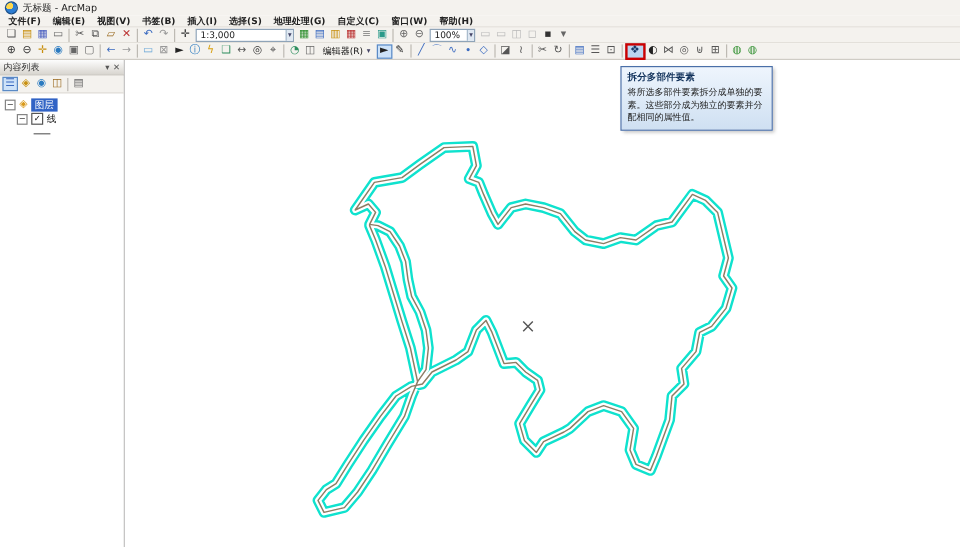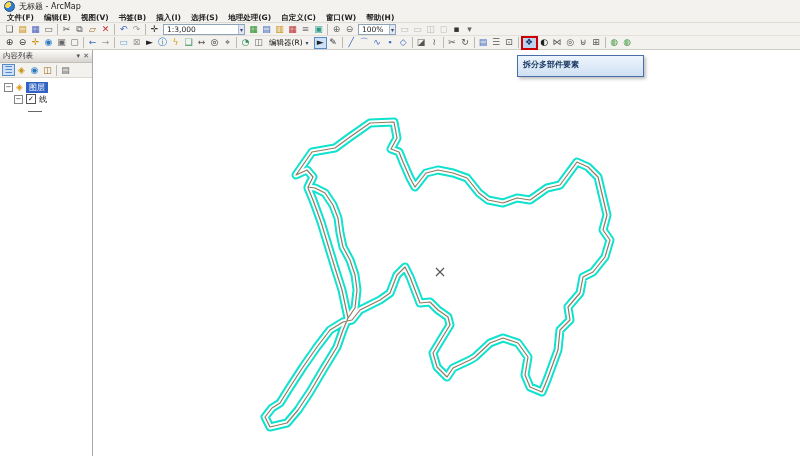--- a/index.html
+++ b/index.html
@@ -29,21 +29,21 @@
   .tb-combo{height:11px;background:#fff;border:1px solid #8fa4b8;display:flex;align-items:center;
             justify-content:space-between;font-size:7.5px;color:#222;padding-left:3px;
             box-sizing:border-box;flex:0 0 auto;margin:0 2px;}
   .combo-arrow{font-size:6px;color:#446;background:#dfe8f2;height:100%;display:flex;
                align-items:center;padding:0 1px;border-left:1px solid #aabccd;}
   .tb-menubtn{height:12px;display:flex;align-items:center;font-size:7.5px;color:#111;
               padding:0 3px;border:1px solid transparent;flex:0 0 auto;white-space:nowrap;}
   .tb-menubtn .combo-arrow{background:none;border:none;margin-left:2px;}
   
   #content{position:absolute;left:0;top:50px;width:800px;height:406px;display:flex;}
-  #toc-panel{width:93px;height:100%;background:#f4f2ee;border-right:1px solid #a9a9a9;
+  #toc-panel{width:104px;height:100%;background:#f4f2ee;border-right:1px solid #a9a9a9;
              box-sizing:border-box;display:flex;flex-direction:column;}
   #toc-header{height:12px;background:linear-gradient(#fdfdfd,#d8d5cf);display:flex;
               align-items:center;justify-content:space-between;padding:0 3px;
               border-bottom:1px solid #c2bfb8;}
   #toc-title{font-size:7.5px;color:#333;}
   .toc-header-icons{display:flex;gap:3px;}
   .toc-header-icons span{font-size:7px;color:#555;line-height:1;}
   #toc-toolbar{height:14px;background:#f4f2ee;display:flex;align-items:center;padding-left:2px;
                border-bottom:1px solid #dbd8d2;}
   #toc-tree{background:#fff;flex:1;padding:3px 0 0 4px;font-size:8px;color:#111;}
@@ -362,13 +362,14 @@
 
 <svg id="map-svg" width="800" height="456" viewBox="0 0 800 456">
   <path fill="none" stroke-linejoin="round" stroke-linecap="round" stroke-width="9" d="M296,175 L312,152 L335,148 L350,137 L370,123 L394,122 L397,138 L391,149 L399,152 L403,162 L410,178 L415,187 L426,173 L438,170 L453,173 L467,178 L479,193 L488,200 L503,203 L517,198 L530,200 L547,188 L560,185 L577,162 L588,167 L598,177 L607,215 L603,230 L610,240 L605,257 L593,272 L583,277 L580,293 L568,307 L570,320 L560,330 L558,350 L547,380 L542,392 L530,387 L525,375 L528,357 L518,343 L503,338 L490,343 L475,357 L470,360 L453,368 L447,377 L437,367 L433,353 L442,338 L450,325 L448,317 L438,310 L430,302 L420,303 L410,277 L405,267 L397,275 L390,293 L380,300 L370,305 L360,310 L352,320 L343,322 L330,330 L317,347 L303,367 L290,387 L280,403 L272,408 L265,417 L270,427 L287,423 L298,410 L310,392 L323,370 L337,347 L343,330 L348,318 L342,290 L335,268 L328,245 L321,222 L313,200 L308,188 L313,200 L321,222 L328,245 L335,268 L342,290 L348,318 L355,308 L357,290 L355,275 L350,260 L343,247 L340,233 L338,218 L333,205 L325,193 L315,188 L308,187 L313,177 L307,170 Z" stroke="#0fe2ce"></path>
   <path fill="none" stroke-linejoin="round" stroke-linecap="round" stroke-width="5" d="M296,175 L312,152 L335,148 L350,137 L370,123 L394,122 L397,138 L391,149 L399,152 L403,162 L410,178 L415,187 L426,173 L438,170 L453,173 L467,178 L479,193 L488,200 L503,203 L517,198 L530,200 L547,188 L560,185 L577,162 L588,167 L598,177 L607,215 L603,230 L610,240 L605,257 L593,272 L583,277 L580,293 L568,307 L570,320 L560,330 L558,350 L547,380 L542,392 L530,387 L525,375 L528,357 L518,343 L503,338 L490,343 L475,357 L470,360 L453,368 L447,377 L437,367 L433,353 L442,338 L450,325 L448,317 L438,310 L430,302 L420,303 L410,277 L405,267 L397,275 L390,293 L380,300 L370,305 L360,310 L352,320 L343,322 L330,330 L317,347 L303,367 L290,387 L280,403 L272,408 L265,417 L270,427 L287,423 L298,410 L310,392 L323,370 L337,347 L343,330 L348,318 L342,290 L335,268 L328,245 L321,222 L313,200 L308,188 L313,200 L321,222 L328,245 L335,268 L342,290 L348,318 L355,308 L357,290 L355,275 L350,260 L343,247 L340,233 L338,218 L333,205 L325,193 L315,188 L308,187 L313,177 L307,170 Z" stroke="#ffffff"></path>
   <path fill="none" stroke-linejoin="round" stroke-linecap="round" stroke-width="1.2" d="M296,175 L312,152 L335,148 L350,137 L370,123 L394,122 L397,138 L391,149 L399,152 L403,162 L410,178 L415,187 L426,173 L438,170 L453,173 L467,178 L479,193 L488,200 L503,203 L517,198 L530,200 L547,188 L560,185 L577,162 L588,167 L598,177 L607,215 L603,230 L610,240 L605,257 L593,272 L583,277 L580,293 L568,307 L570,320 L560,330 L558,350 L547,380 L542,392 L530,387 L525,375 L528,357 L518,343 L503,338 L490,343 L475,357 L470,360 L453,368 L447,377 L437,367 L433,353 L442,338 L450,325 L448,317 L438,310 L430,302 L420,303 L410,277 L405,267 L397,275 L390,293 L380,300 L370,305 L360,310 L352,320 L343,322 L330,330 L317,347 L303,367 L290,387 L280,403 L272,408 L265,417 L270,427 L287,423 L298,410 L310,392 L323,370 L337,347 L343,330 L348,318 L342,290 L335,268 L328,245 L321,222 L313,200 L308,188 L313,200 L321,222 L328,245 L335,268 L342,290 L348,318 L355,308 L357,290 L355,275 L350,260 L343,247 L340,233 L338,218 L333,205 L325,193 L315,188 L308,187 L313,177 L307,170 Z" stroke="#8d7c64"></path>
   <path fill="none" stroke-width="1.2" d="M436,268 L444,276 M444,268 L436,276" stroke="#555555"></path>
 </svg>
 
 <div id="tooltip">
   <div id="tooltip-title">拆分多部件要素</div>
+  <div id="tooltip-body">将所选多部件要素拆分成单独的要素。这些部分成为独立的要素并分配相同的属性值。</div>
 </div>
 
 </body></html>

